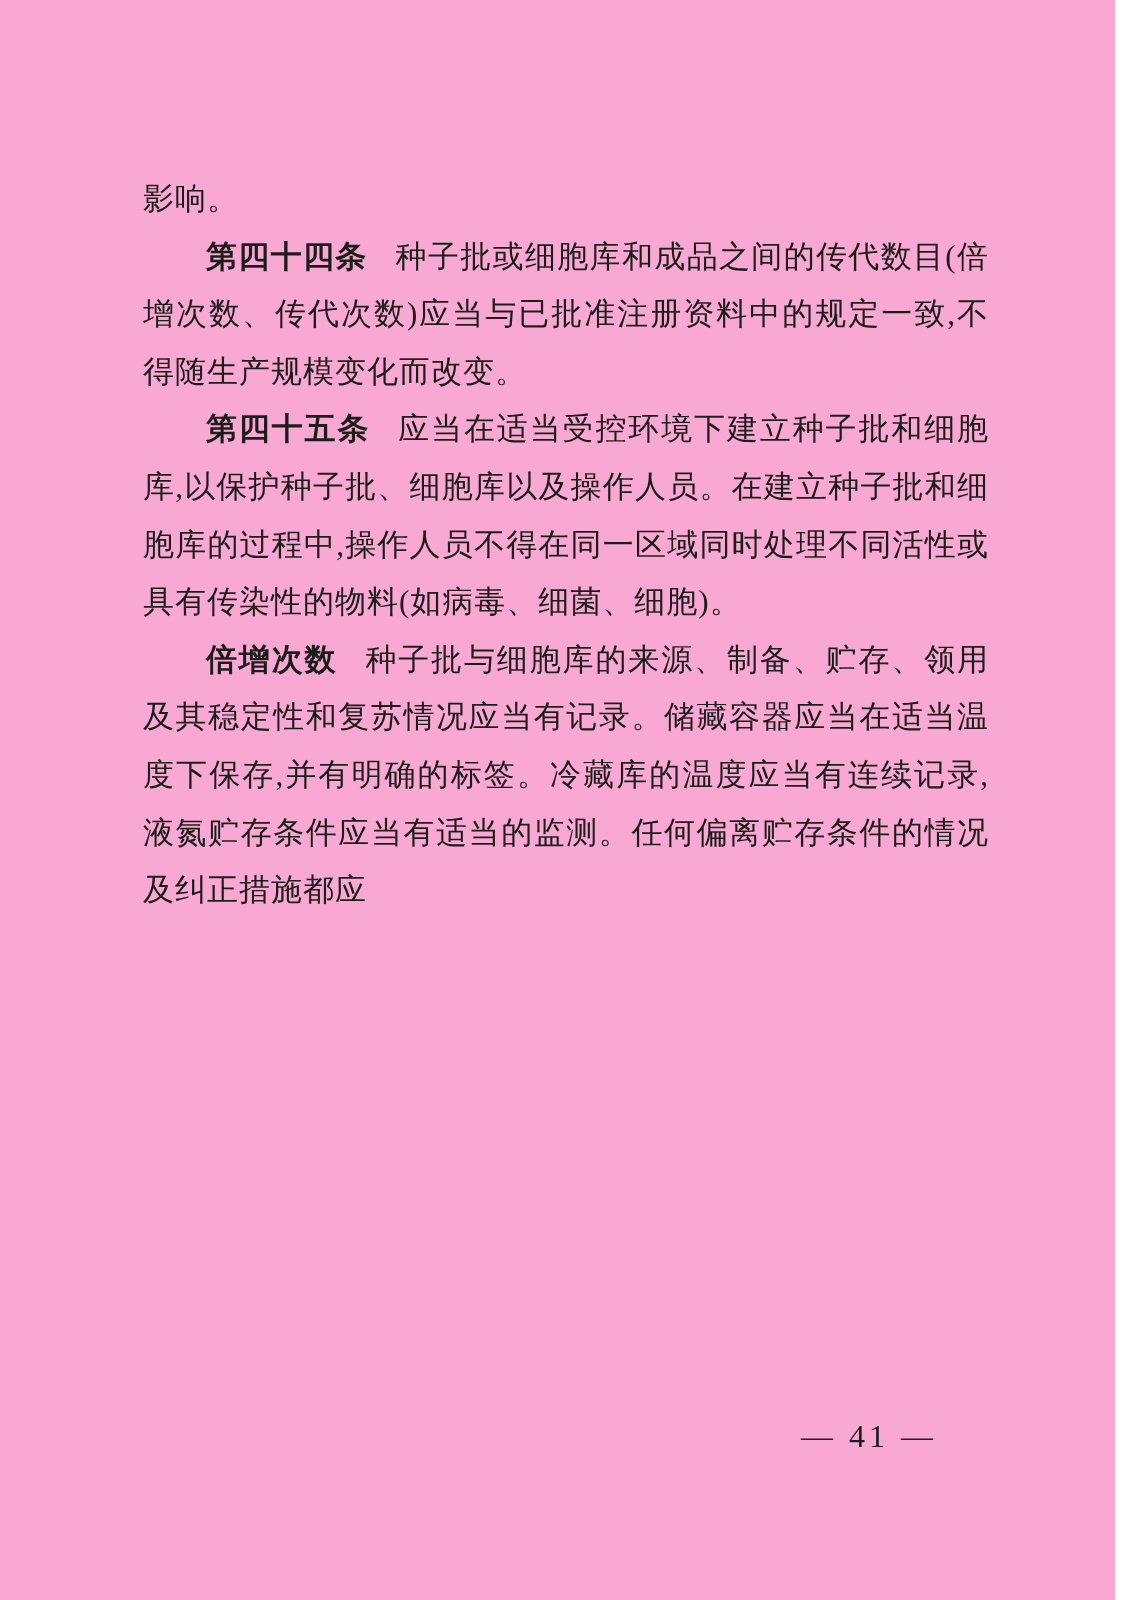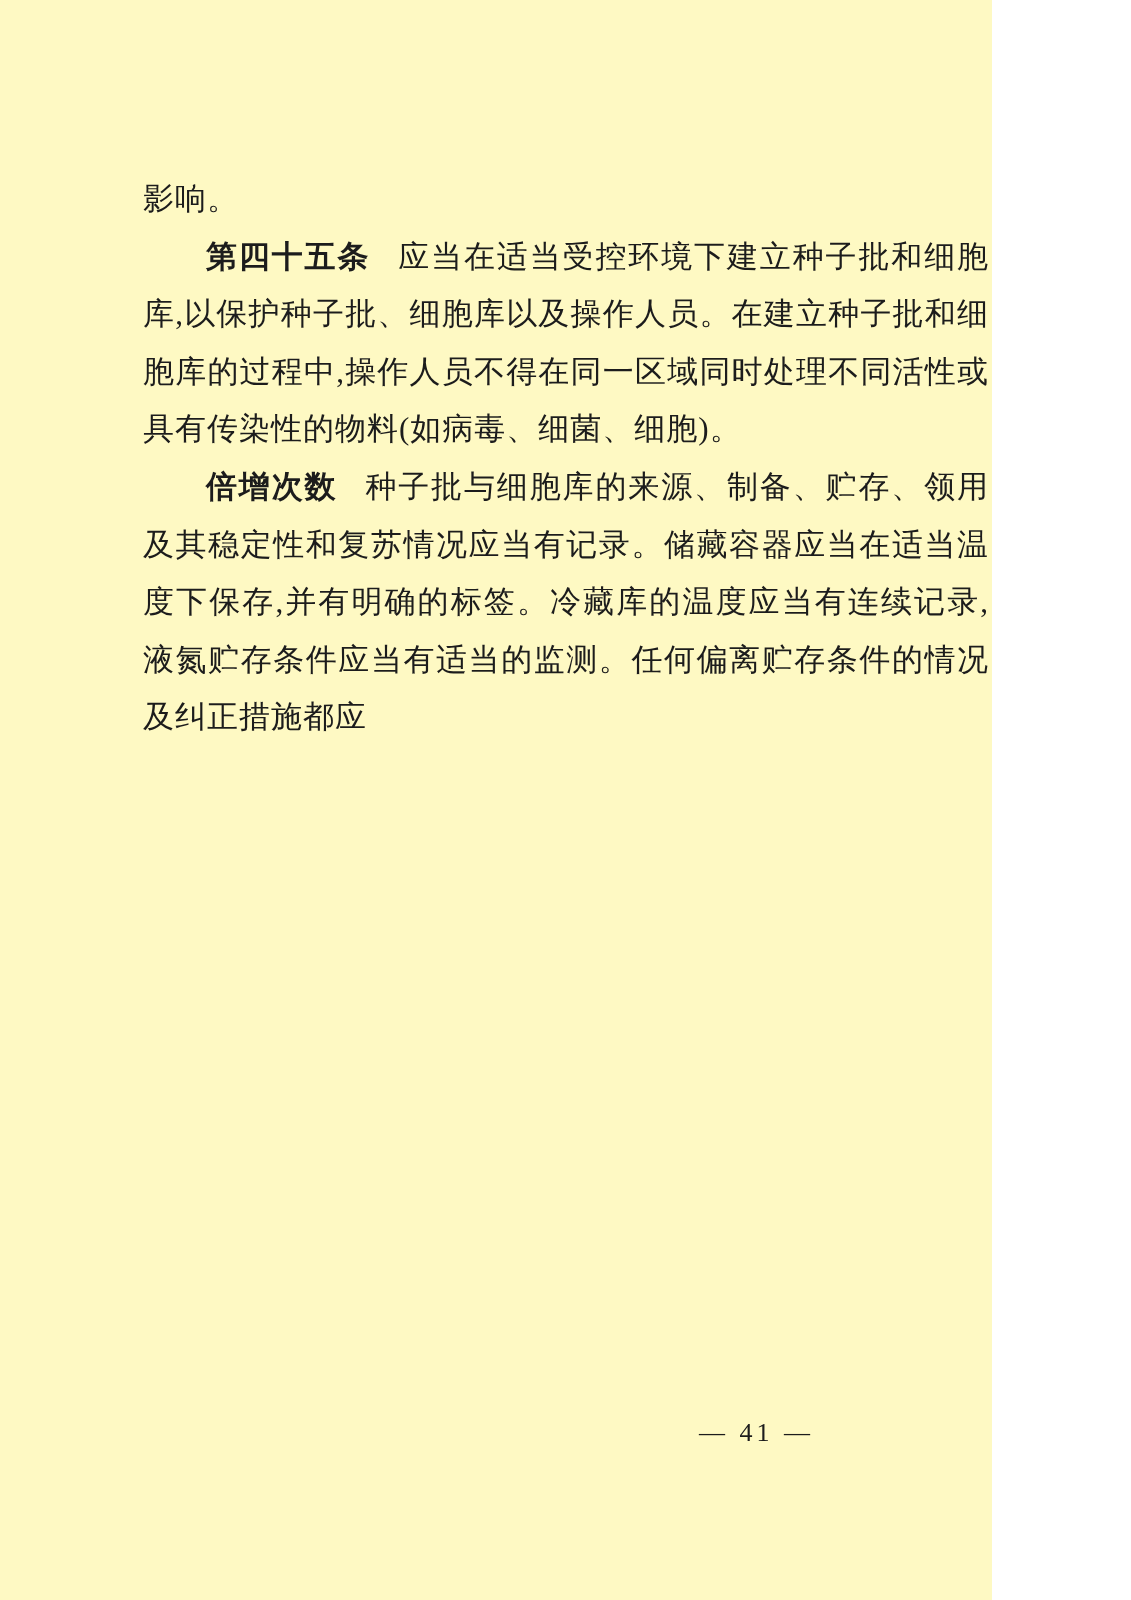--- a/index.html
+++ b/index.html
@@ -2,23 +2,23 @@
 <html><head>
 <meta charset="utf-8">
 <style>
   html, body {
     margin: 0;
     padding: 0;
     background: #ffffff;
   }
   .page {
     position: relative;
-    width: 992px;
+    width: 1115px;
     height: 1600px;
-    background: #fef9c3;
+    background: #f9a8d4;
     overflow: hidden;
     font-family: "Liberation Serif", "DejaVu Serif", serif;
     color: #1c1c1c;
   }
   .content {
     position: absolute;
     left: 143px;
     top: 170px;
     width: 846px;
   }
@@ -37,37 +37,38 @@
   }
   .article-label {
     font-weight: 700;
     margin-right: 0.9em;
     font-family: "Liberation Sans", "DejaVu Sans", sans-serif;
   }
   .footer {
     position: absolute;
     top: 1418px;
     right: 178px;
-    font-size: 26px;
+    font-size: 32px;
     letter-spacing: 4px;
     color: #1c1c1c;
     font-family: "Liberation Serif", "DejaVu Serif", serif;
   }
 </style>
 </head>
 <body>
 
 <div class="page">
   <div class="content">
 
     <p class="para"><span>影响。</span></p>
 
 
 
 
+    <p class="para indent"><span class="article-label">第四十四条</span><span>种子批或细胞库和成品之间的传代数目(倍增次数、传代次数)应当与已批准注册资料中的规定一致,不得随生产规模变化而改变。</span></p>
 
     <p class="para indent"><span class="article-label">第四十五条</span><span>应当在适当受控环境下建立种子批和细胞库,以保护种子批、细胞库以及操作人员。在建立种子批和细胞库的过程中,操作人员不得在同一区域同时处理不同活性或具有传染性的物料(如病毒、细菌、细胞)。</span></p>
 
     <p class="para indent"><span class="article-label">倍增次数</span><span>种子批与细胞库的来源、制备、贮存、领用及其稳定性和复苏情况应当有记录。储藏容器应当在适当温度下保存,并有明确的标签。冷藏库的温度应当有连续记录,液氮贮存条件应当有适当的监测。任何偏离贮存条件的情况及纠正措施都应</span></p>
 
   </div>
 
   <div class="footer">— 41 —</div>
 </div>
 

